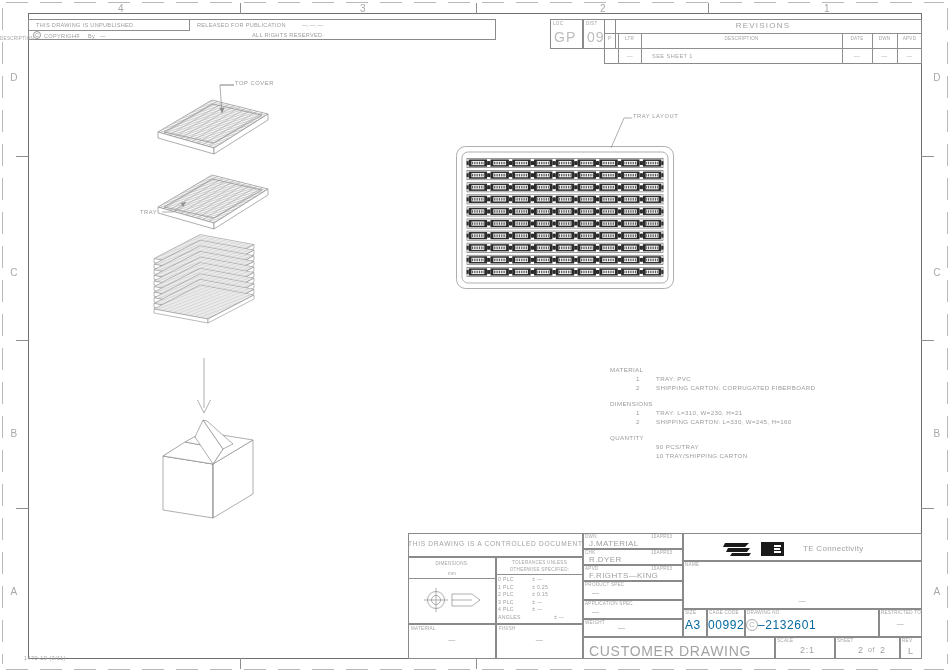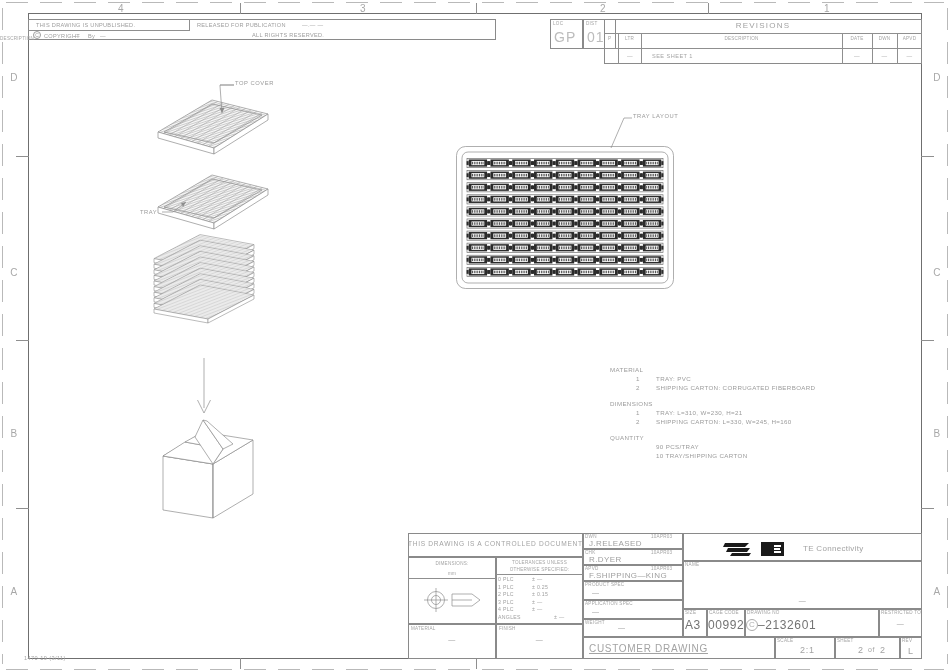--- a/index.html
+++ b/index.html
@@ -42,21 +42,21 @@
 
   
   .bigglyph { font-size:14px; color:#bcbcbc; letter-spacing:1px; }
 
   
   .tb-cap { position:absolute; font-size:4.6px; color:#a5a5a5; letter-spacing:.25px; white-space:nowrap; }
   .tb-val { position:absolute; font-size:9px; color:#a0a0a0; letter-spacing:.4px; white-space:nowrap; }
   .tb-big { position:absolute; font-size:9.5px; color:#a5a5a5; letter-spacing:1.1px; white-space:nowrap; }
   .tb-mid { position:absolute; font-size:7.5px; color:#a3a3a3; letter-spacing:.7px; white-space:nowrap; }
   .tb-sm  { position:absolute; font-size:5.6px; color:#a5a5a5; letter-spacing:.45px; white-space:nowrap; }
-  .tb-num { position:absolute; font-size:12px; color:#737373; letter-spacing:.6px; white-space:nowrap; }
+  .tb-num { position:absolute; font-size:12px; color:#0369a1; letter-spacing:.6px; white-space:nowrap; }
 
   
   .note { position:absolute; font-size:6.2px; color:#9b9b9b; letter-spacing:.35px; white-space:nowrap; }
 
   
   .leader-txt { position:absolute; font-size:5.8px; color:#9a9a9a; letter-spacing:.55px; white-space:nowrap; }
 
   svg { display:block; overflow:visible; }
   .ln { stroke:#8d8d8d; stroke-width:0.7; fill:none; }
   .ln-t { stroke:#9b9b9b; stroke-width:0.5; fill:none; }
@@ -213,21 +213,21 @@
   <div class="tl-cell" style="left:44px; top:32.5px;">COPYRIGHT</div>
   <div class="tl-cell" style="left:74px; top:32.5px;">—</div>
   <div class="tl-cell" style="left:88px; top:32.5px;">By</div>
   <div class="tl-cell" style="left:100px; top:32.5px;">—</div>
 
   <div class="bx" style="left:550px; top:19px; width:33px; height:30px;"></div>
   <div class="bx" style="left:583px; top:19px; width:33px; height:30px;"></div>
   <div class="tb-cap" style="left:553px; top:20.5px;">LOC</div>
   <div class="tb-cap" style="left:586px; top:20.5px;">DIST</div>
   <div class="bigglyph" style="position:absolute; left:554px; top:29px;">GP</div>
-  <div class="bigglyph" style="position:absolute; left:587px; top:29px;">01</div>
+  <div class="bigglyph" style="position:absolute; left:587px; top:29px;">09</div>
 
   <div class="bx" style="left:604px; top:19px; width:318px; height:45px;"></div>
 
   <div class="zone-div" style="left:604px; top:33px; width:318px; height:1px;"></div>
   <div class="zone-div" style="left:604px; top:48px; width:318px; height:1px;"></div>
 
   <div class="zone-div" style="left:618px; top:33px; width:1px; height:31px;"></div>
   <div class="zone-div" style="left:641px; top:33px; width:1px; height:31px;"></div>
   <div class="zone-div" style="left:842px; top:33px; width:1px; height:31px;"></div>
   <div class="zone-div" style="left:872px; top:33px; width:1px; height:31px;"></div>
@@ -1696,40 +1696,40 @@
     </div>
 
   <div class="bx" style="left:408px; top:624px; width:88px; height:35px;"></div>
   <div class="bx" style="left:496px; top:624px; width:87px; height:35px;"></div>
   <div class="tb-cap" style="left:411px; top:626px;">MATERIAL</div>
   <div class="tb-cap" style="left:499px; top:626px;">FINISH</div>
   <div class="tb-val" style="left:408px; top:636px; width:88px; text-align:center; font-size:7px;">—</div>
   <div class="tb-val" style="left:496px; top:636px; width:87px; text-align:center; font-size:7px;">—</div>
 
   <div class="bx" style="left:583px; top:637px; width:192px; height:22px;"></div>
-  <div class="tb-mid" style="left:589px; top:643px; font-size:10px;text-decoration:underline;">CUSTOMER DRAWING</div>
+  <div class="tb-mid" style="left:589px; top:643px; font-size:14px;">CUSTOMER DRAWING</div>
 
   <div class="bx" style="left:583px; top:533px; width:100px; height:16px;"></div>
   <div class="bx" style="left:583px; top:549px; width:100px; height:16px;"></div>
   <div class="bx" style="left:583px; top:565px; width:100px; height:16px;"></div>
   <div class="bx" style="left:583px; top:581px; width:100px; height:19px;"></div>
   <div class="bx" style="left:583px; top:600px; width:100px; height:19px;"></div>
   <div class="bx" style="left:583px; top:619px; width:100px; height:18px;"></div>
 
   <div class="tb-cap" style="left:585px; top:534px;">DWN</div>
   <div class="tb-cap" style="left:651px; top:534px;">10APR03</div>
-  <div class="tb-val" style="left:589px; top:539px; font-size:8px;">J.RELEASED</div>
+  <div class="tb-val" style="left:589px; top:539px; font-size:8px;">J.MATERIAL</div>
 
   <div class="tb-cap" style="left:585px; top:550px;">CHK</div>
   <div class="tb-cap" style="left:651px; top:550px;">10APR03</div>
   <div class="tb-val" style="left:589px; top:555px; font-size:8px;">R.DYER</div>
 
   <div class="tb-cap" style="left:585px; top:566px;">APVD</div>
   <div class="tb-cap" style="left:651px; top:566px;">10APR03</div>
-  <div class="tb-val" style="left:589px; top:571px; font-size:8px;">F.SHIPPING—KING</div>
+  <div class="tb-val" style="left:589px; top:571px; font-size:8px;">F.RIGHTS—KING</div>
 
   <div class="tb-cap" style="left:585px; top:582px;">PRODUCT SPEC</div>
   <div class="tb-val" style="left:592px; top:589px; font-size:7px;">—</div>
 
   <div class="tb-cap" style="left:585px; top:601px;">APPLICATION SPEC</div>
   <div class="tb-val" style="left:592px; top:608px; font-size:7px;">—</div>
 
   <div class="tb-cap" style="left:585px; top:620px;">WEIGHT</div>
   <div class="tb-val" style="left:618px; top:624px; font-size:7px;">—</div>
 

